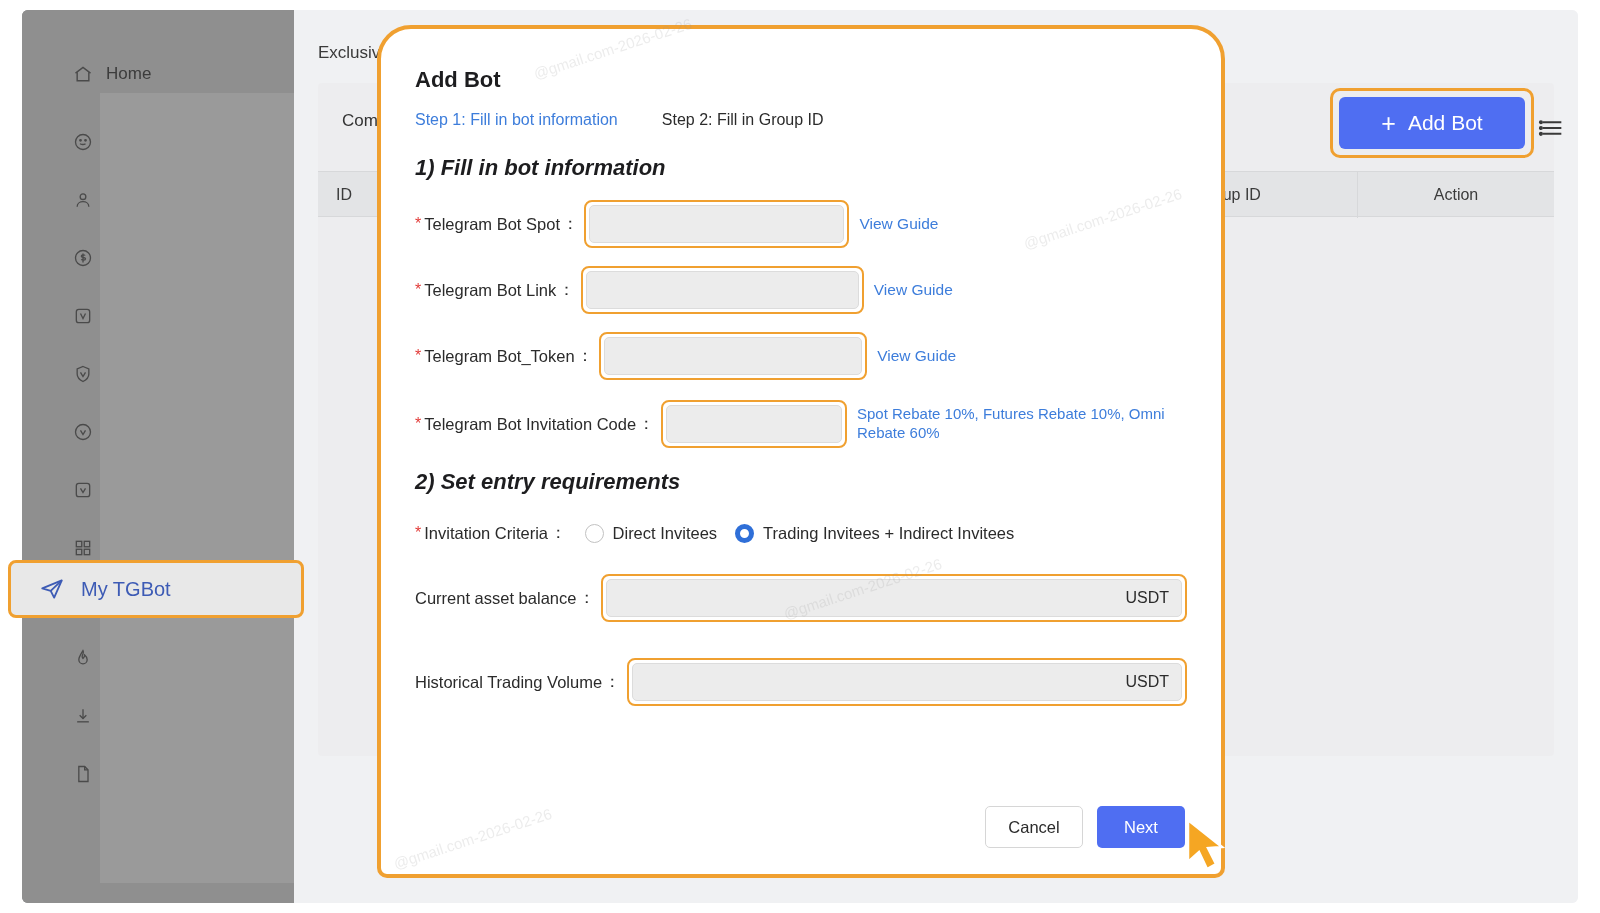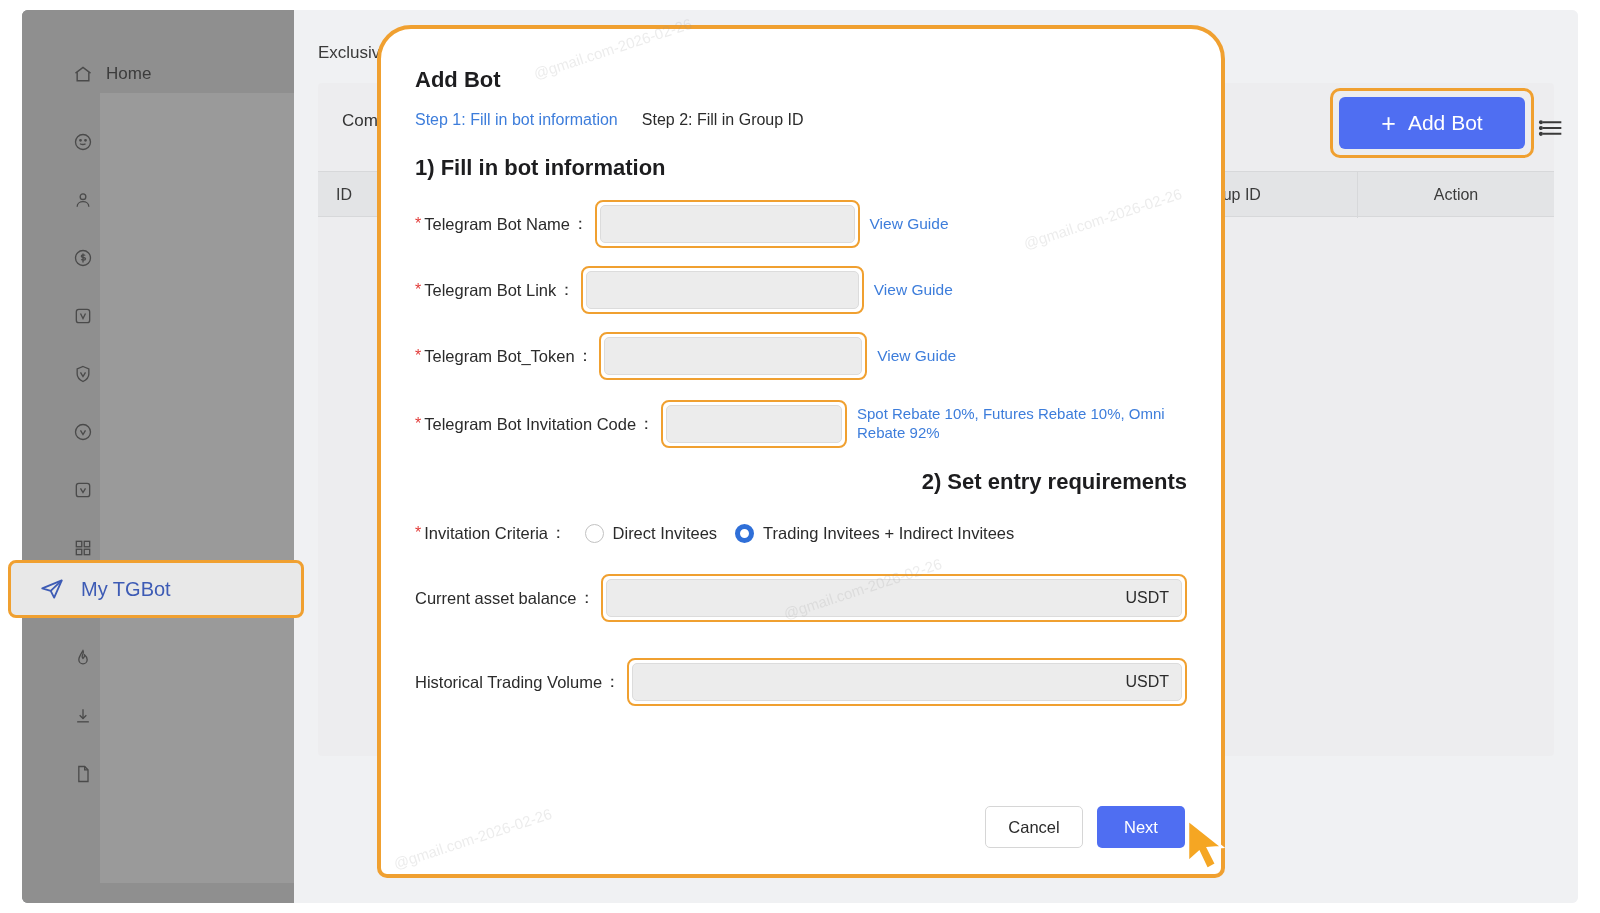--- a/index.html
+++ b/index.html
@@ -179,32 +179,33 @@
     padding: 30px 34px 0 34px;
   }
   .modal-title {
     font-size: 22px;
     font-weight: bold;
     color: #1d1d1f;
     margin: 8px 0 0 0;
   }
   .steps {
     display: flex;
-    gap: 24px;
+    gap: 44px;
     margin-top: 18px;
     font-size: 16px;
   }
   .step-active { color: #3d7ddb; cursor: pointer; }
   .step-inactive { color: #2b2b2b; cursor: pointer; }
 
   .section-title {
     font-size: 22px;
     font-weight: bold;
     color: #1d1d1f;
     margin-top: 26px;
+    font-style: italic;
   }
   .note-gray {
     margin-top: 14px;
     font-size: 15.5px;
     color: #8a8a8a;
     line-height: 1.55;
     max-width: 790px;
   }
   .note-gray .red-link { color: #e23b38; cursor: pointer; }
 
@@ -530,21 +531,21 @@
       <div class="steps">
         <span class="step-active">Step 1: Fill in bot information</span>
         <span class="step-inactive">Step 2: Fill in Group ID</span>
       </div>
 
       <div class="section-title">1) Fill in bot information</div>
 
 
       <div class="field-row">
         <span class="req">*</span>
-        <span class="field-label">Telegram Bot Name</span>
+        <span class="field-label">Telegram Bot Spot</span>
         <span class="field-colon">：</span>
         <span class="input-wrap" style="width:265px; margin-left:6px;">
           <input class="inp" type="text" placeholder="" style="">
         </span>
         <span class="view-guide">View Guide</span>
       </div>
 
       <div class="field-row">
         <span class="req">*</span>
         <span class="field-label">Telegram Bot Link</span>
@@ -565,25 +566,25 @@
         <span class="view-guide">View Guide</span>
       </div>
 
       <div class="field-row" style="align-items:center; margin-top:22px;">
         <span class="req">*</span>
         <span class="field-label">Telegram Bot Invitation Code</span>
         <span class="field-colon">：</span>
         <span class="input-wrap" style="width:200px; margin-left:6px;">
           <input class="inp" type="text" placeholder="" style="">
         </span>
-        <span class="rebate-text">Spot Rebate 10%, Futures Rebate 10%, Omni Rebate 92%</span>
-      </div>
-
-
-      <div class="section-title" style="margin-top:22px;text-align:right;">2) Set entry requirements</div>
+        <span class="rebate-text">Spot Rebate 10%, Futures Rebate 10%, Omni Rebate 60%</span>
+      </div>
+
+
+      <div class="section-title" style="margin-top:22px;">2) Set entry requirements</div>
 
       <div class="radio-row">
         <span class="req">*</span>
         <span class="field-label">Invitation Criteria</span>
         <span class="field-colon">：</span>
 
         <span class="radio"></span>
         <span class="radio-label">Direct Invitees</span>
 
         <span class="radio checked"></span>

